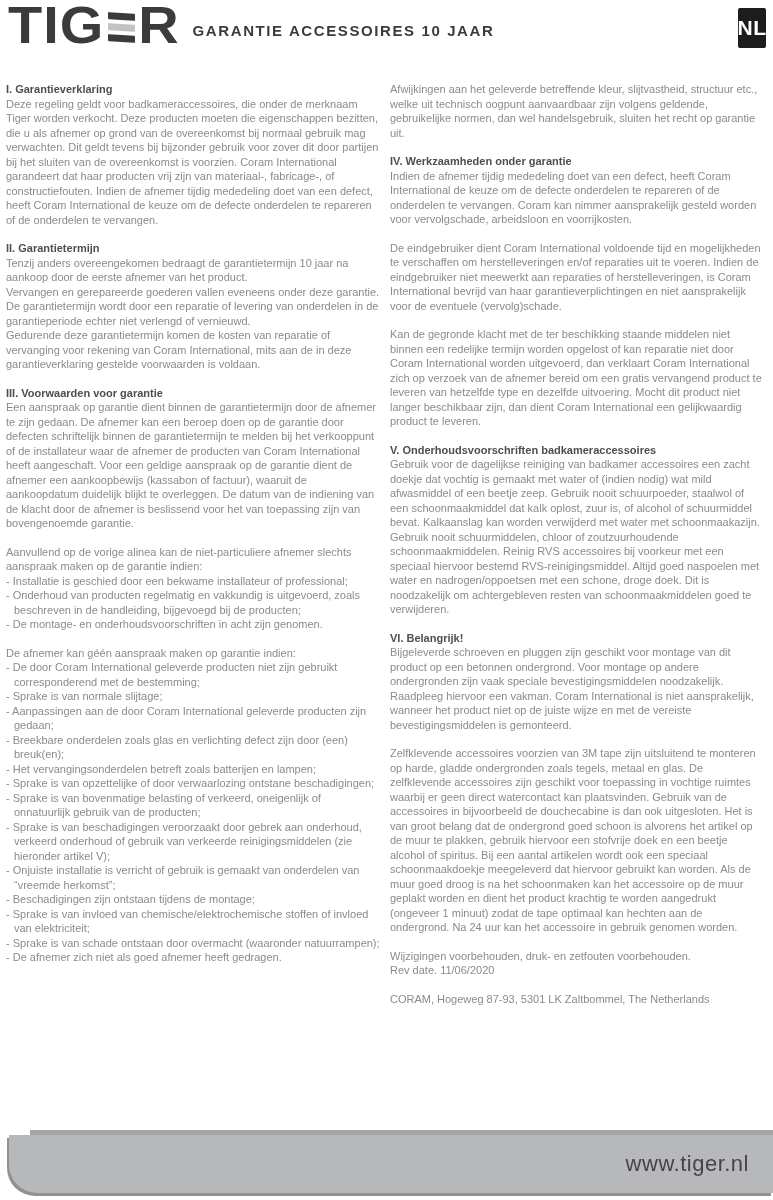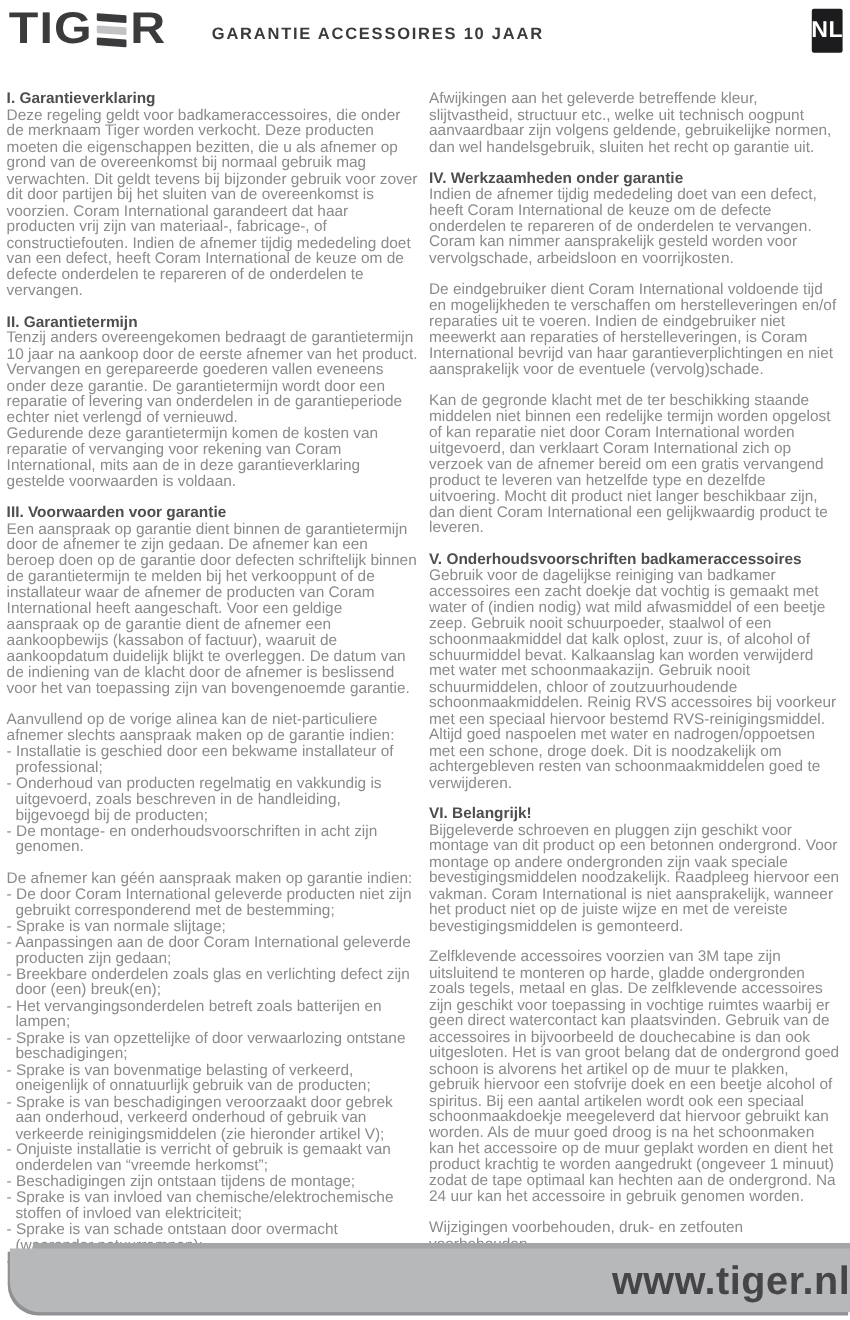--- a/index.html
+++ b/index.html
@@ -5,48 +5,48 @@
   html,body{margin:0;padding:0;}
   body{
     width:773px;height:1200px;position:relative;overflow:hidden;
     background:#ffffff;
     font-family:"Liberation Sans","DejaVu Sans",sans-serif;
     -webkit-font-smoothing:antialiased;
   }
   
   .header{position:absolute;top:0;left:0;right:0;height:60px;}
   .logo{position:absolute;left:8px;top:6px;display:flex;align-items:flex-end;
-        color:#3b3b3d;font-weight:bold;font-size:44px;line-height:40px;letter-spacing:1px;}
+        color:#3b3b3d;font-weight:bold;font-size:56px;line-height:40px;letter-spacing:1px;}
   .logo .lt{display:inline-block;transform:scaleY(.92);}
   .ebars{display:inline-flex;flex-direction:column;justify-content:center;gap:4px;
          width:27px;height:37px;margin:2px 3px 0 4px;}
   .ebars .bar{height:7px;width:100%;background:#3b3b3d;border-radius:1px;transform:skewY(4deg);}
   .ebars .bar.mid{background:#c2c2c4;}
   .page-title{position:absolute;left:0;right:86px;top:22px;text-align:center;
         font-size:15px;font-weight:bold;letter-spacing:1.6px;color:#3b3b3d;}
   .nl-badge{position:absolute;right:7px;top:8px;width:28px;height:40px;background:#1c1c1e;
         border-radius:2px;color:#ffffff;font-weight:bold;font-size:21px;
         display:flex;align-items:center;justify-content:center;letter-spacing:0.5px;}
   
-  .col{position:absolute;top:82px;width:374px;font-size:14px;line-height:14.5px;
+  .col{position:absolute;top:82px;width:374px;font-size:11px;line-height:14.5px;
        color:#8b8b8d;text-align:left;}
   #col-left{left:6px;}
   #col-right{left:390px;}
   .h{font-weight:bold;color:#4e4e50;}
   .p{margin:0;}
   .sp{height:14px;}
   .li{padding-left:8px;text-indent:-8px;}
   
   .footer{position:absolute;left:0;right:0;bottom:0;height:72px;}
   .footer-back{position:absolute;top:2px;left:30px;right:0;height:58px;background:#a3a5a7;}
   .footer-bar{position:absolute;top:7px;left:9px;right:0;height:58px;background:#b6b8ba;
         border-bottom-left-radius:28px;box-shadow:-2px 3px 0 #8f9193;
         display:flex;align-items:center;justify-content:flex-end;}
-  .footer-url{font-size:36px;color:#454548;letter-spacing:0.5px;padding-right:0;
-        font-weight:bold;}
+  .footer-url{font-size:22px;color:#454548;letter-spacing:0.5px;padding-right:24px;
+        font-weight:normal;}
 </style>
 </head>
 <body>
 
 <div class="header">
   <div class="logo">
     <span class="lt">TIG</span>
       <span class="ebars">
         <span class="bar"></span>
         <span class="bar mid"></span>

